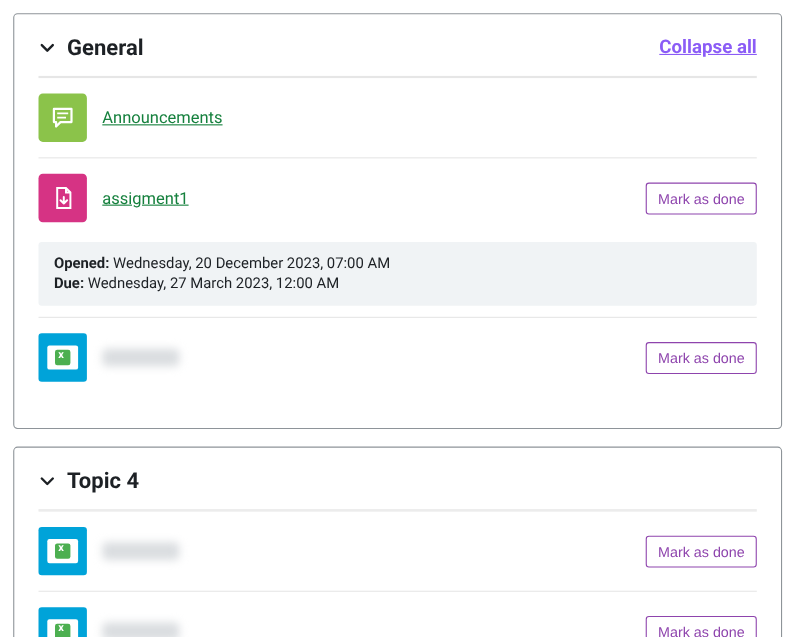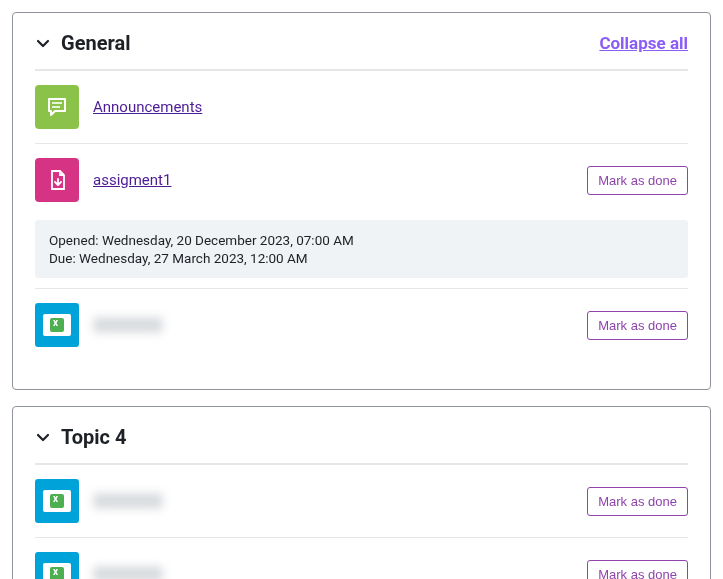--- a/index.html
+++ b/index.html
@@ -86,21 +86,21 @@
   .icon-excel .mark::after {
     content: "x";
     position: absolute;
     color: #fff;
     font-size: 10px;
     font-weight: bold;
     top: -1px;
     left: 3px;
   }
   .activity-name {
-    color: #4c1d95;
+    color: #15803d;
     text-decoration: underline;
     font-size: 15px;
     cursor: pointer;
   }
   .mark-done {
     margin-left: auto;
     border: 1px solid #8e44ad;
     color: #8e44ad;
     background: #fff;
     font-size: 13px;
@@ -112,21 +112,21 @@
   }
   .dates-box {
     background: #f0f3f5;
     padding: 10px 14px;
     font-size: 13.5px;
     color: #1d2125;
     margin: 4px 0 10px 0;
     border-radius: 3px;
   }
   .dates-box .line { margin: 2px 0; }
-  .dates-box .lbl { font-weight: 400; }
+  .dates-box .lbl { font-weight: 700; }
   .blurred {
     width: 70px;
     height: 16px;
     background: #dadde0;
     border-radius: 4px;
     filter: blur(4px);
   }
 </style>
 </head>
 <body>

